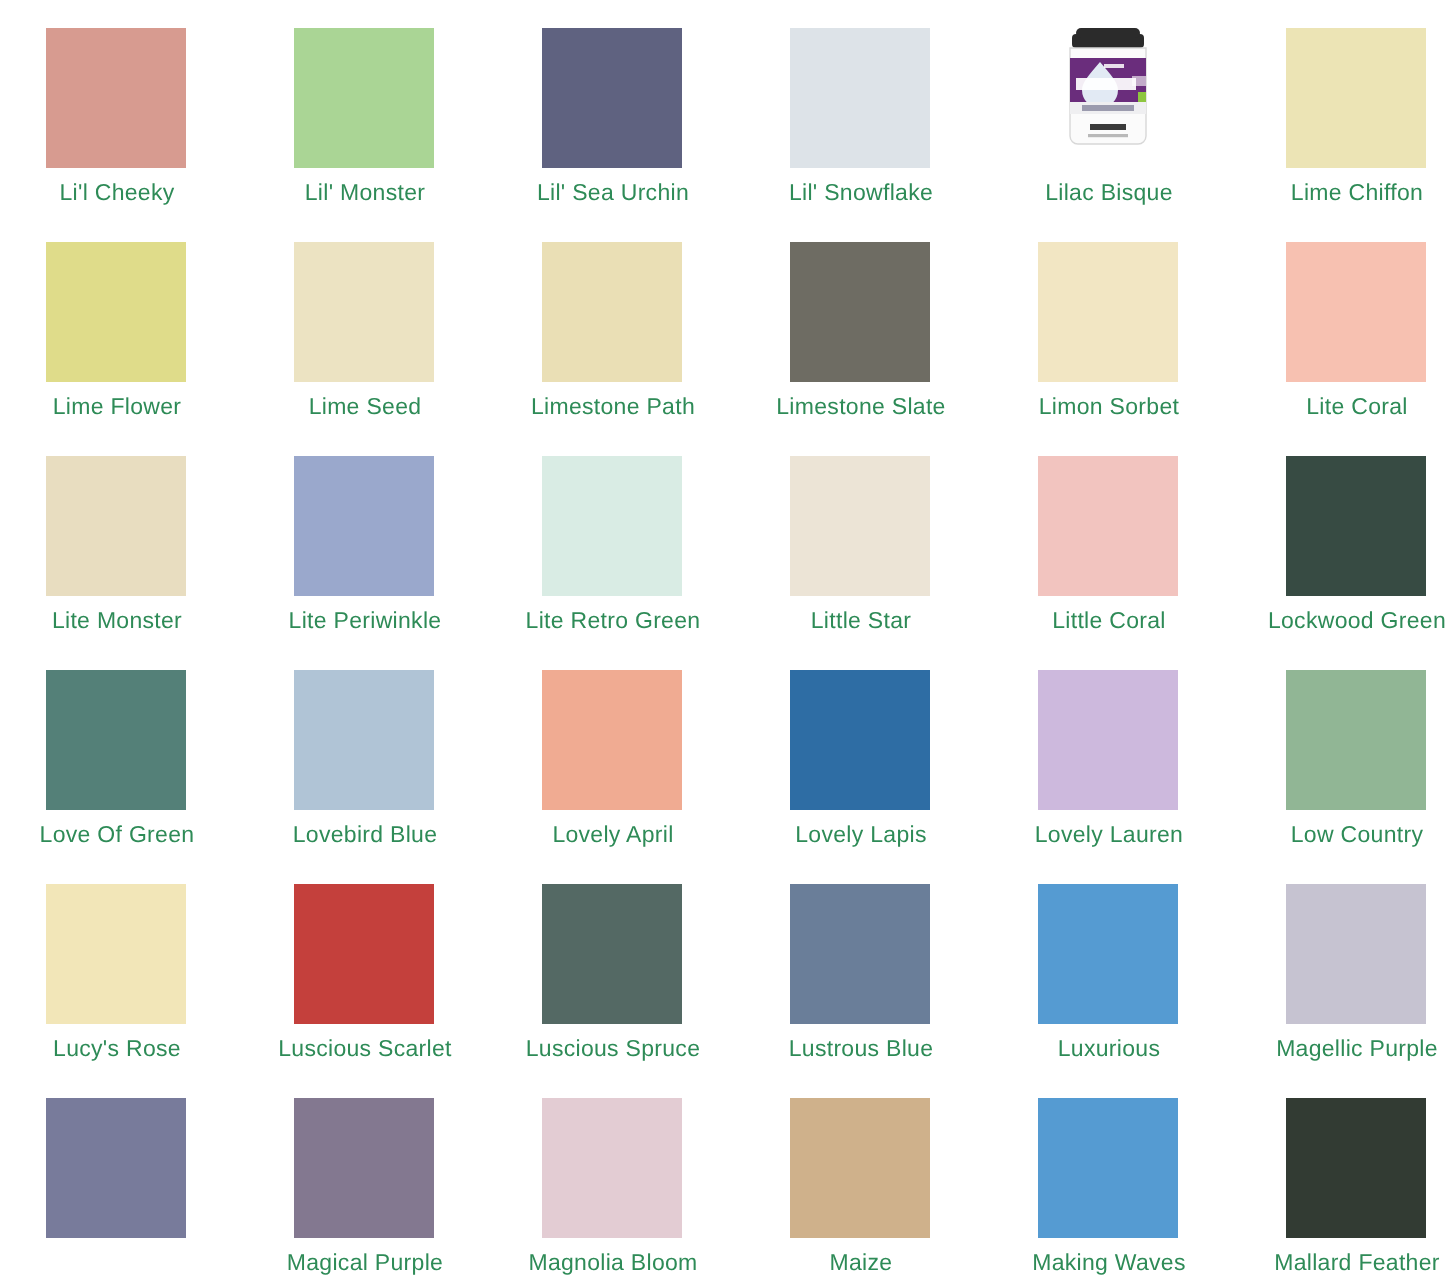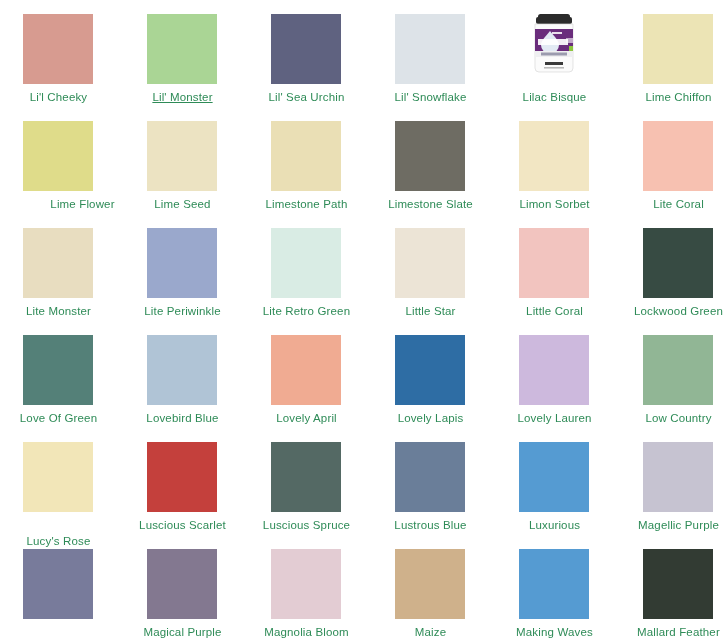--- a/index.html
+++ b/index.html
@@ -67,21 +67,21 @@
     <div class="cell" style="left: 0px; top: 8px;">
       <div class="swatch-wrap">
         <div class="swatch" style="background: rgb(215, 155, 144);"></div>
       </div>
       <div class="label" style="color: rgb(46, 139, 87);">Li'l Cheeky</div>
     </div>
     <div class="cell" style="left: 124px; top: 8px;">
       <div class="swatch-wrap">
         <div class="swatch" style="background: rgb(170, 213, 149);"></div>
       </div>
-      <div class="label" style="color: rgb(46, 139, 87); text-decoration: underline;">Lil' Monster</div>
+      <div class="label" style="color: rgb(46, 139, 87);">Lil' Monster</div>
     </div>
     <div class="cell" style="left: 248px; top: 8px;">
       <div class="swatch-wrap">
         <div class="swatch" style="background: rgb(95, 98, 128);"></div>
       </div>
       <div class="label" style="color: rgb(46, 139, 87);">Lil' Sea Urchin</div>
     </div>
     <div class="cell" style="left: 372px; top: 8px;">
       <div class="swatch-wrap">
         <div class="swatch" style="background: rgb(221, 227, 232);"></div>
@@ -121,21 +121,21 @@
     <div class="cell" style="left: 620px; top: 8px;">
       <div class="swatch-wrap">
         <div class="swatch" style="background: rgb(236, 228, 181);"></div>
       </div>
       <div class="label" style="color: rgb(46, 139, 87);">Lime Chiffon</div>
     </div>
     <div class="cell" style="left: 0px; top: 115px;">
       <div class="swatch-wrap">
         <div class="swatch" style="background: rgb(223, 220, 138);"></div>
       </div>
-      <div class="label" style="color: rgb(46, 139, 87); padding-left: 24px;">Lime Flower</div>
+      <div class="label" style="color: rgb(46, 139, 87);">Lime Flower</div>
     </div>
     <div class="cell" style="left: 124px; top: 115px; text-decoration: underline;">
       <div class="swatch-wrap">
         <div class="swatch" style="background: rgb(236, 227, 194);"></div>
       </div>
       <div class="label" style="color: rgb(46, 139, 87);">Lime Seed</div>
     </div>
     <div class="cell" style="left: 248px; top: 115px;">
       <div class="swatch-wrap">
         <div class="swatch" style="background: rgb(234, 223, 181);"></div>
@@ -229,21 +229,21 @@
     <div class="cell" style="left: 620px; top: 329px;">
       <div class="swatch-wrap">
         <div class="swatch" style="background: rgb(145, 182, 149);"></div>
       </div>
       <div class="label" style="color: rgb(46, 139, 87);">Low Country</div>
     </div>
     <div class="cell" style="left: 0px; top: 436px;">
       <div class="swatch-wrap">
         <div class="swatch" style="background: rgb(242, 230, 184);"></div>
       </div>
-      <div class="label" style="color: rgb(46, 139, 87); margin-top: 16px;">Lucy's Rose</div>
+      <div class="label" style="color: rgb(46, 139, 87);">Lucy's Rose</div>
     </div>
     <div class="cell" style="left: 124px; top: 436px;">
       <div class="swatch-wrap">
         <div class="swatch" style="background: rgb(196, 64, 60);"></div>
       </div>
       <div class="label" style="color: rgb(46, 139, 87);">Luscious Scarlet</div>
     </div>
     <div class="cell" style="left: 372px; top: 436px;">
       <div class="swatch-wrap">
         <div class="swatch" style="background: rgb(106, 126, 153);"></div>

